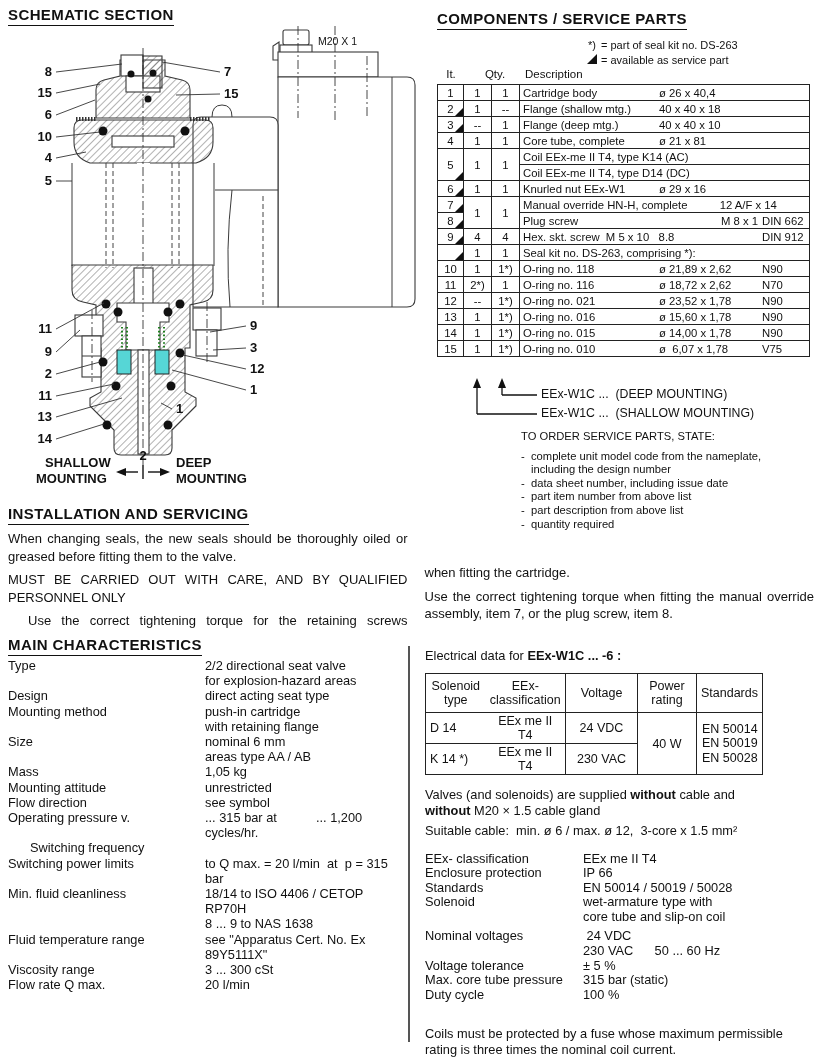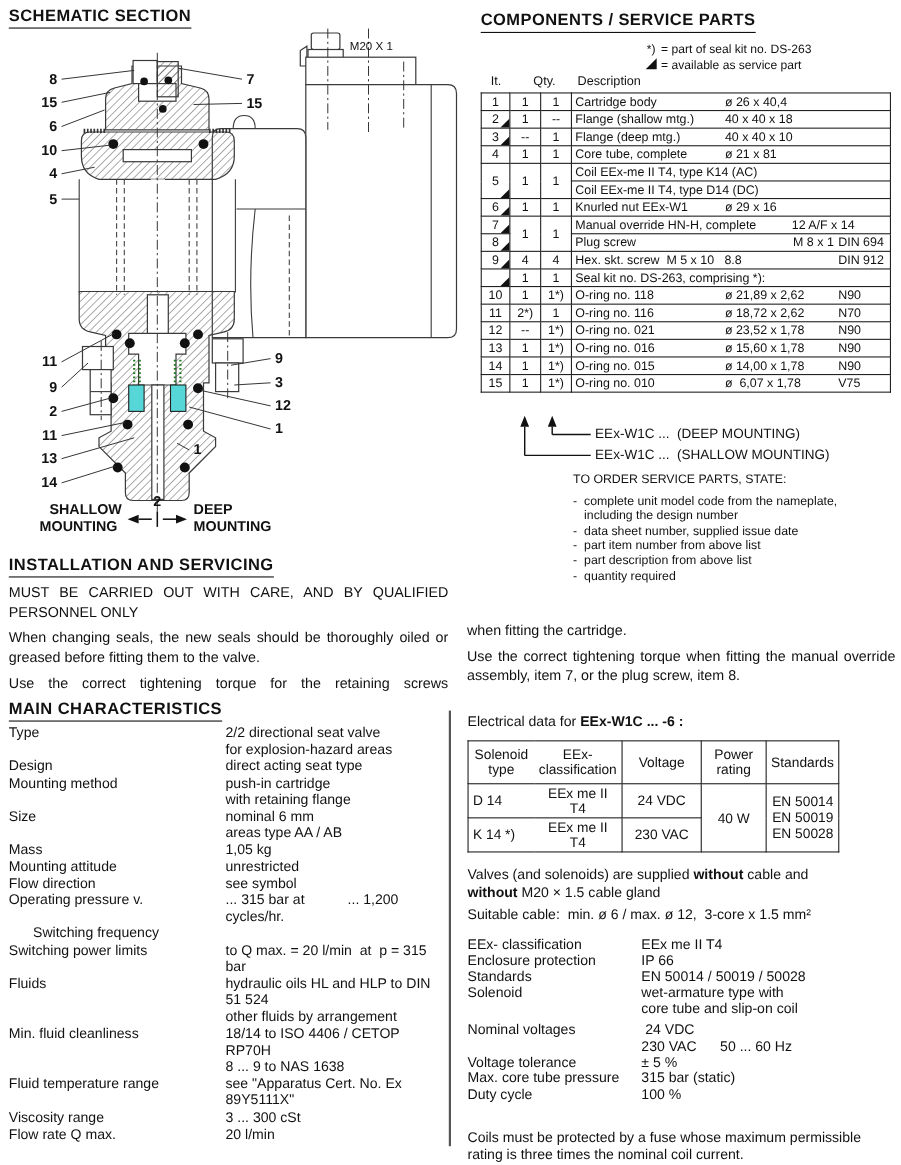--- a/index.html
+++ b/index.html
@@ -50,21 +50,21 @@
   .order-item{display:flex;}
   .order-dash{width:10px;flex:0 0 10px;}
   .order-text{white-space:pre-line;}
 
   
   .install-title{left:8px;top:505px;}
   .install-cols{left:8px;top:530px;width:806px;display:flex;}
   .icol{width:400px;font-size:13px;line-height:17.6px;}
   .icol.right{width:390px;margin-left:17px;margin-top:34px;}
   .icol p{margin:0 0 6px 0;text-align:justify;}
-  .icol p.stretch{text-align:justify;text-align-last:justify;}
+  .icol p.stretch{text-align:justify;text-align-last:justify;margin-left:20px;}
 
   
   .mc-title{left:8px;top:636px;}
   .mc-rows{left:8px;top:658px;width:398px;}
   .divider{left:408px;top:646px;width:1.5px;height:396px;background:#555;}
   .spec-row{display:flex;font-size:12.8px;line-height:15.2px;}
   .spec-row.gap{margin-top:5px;}
   .mc-rows .spec-label{flex:0 0 197px;}
   .spec-label.ind{padding-left:22px;}
   .spec-value{flex:1;}
@@ -348,21 +348,21 @@
               <span class="dd">&nbsp;12 A/F x 14</span>
             </div>
           </td>
         </tr>
         <tr>
           <td class="c it-cell">8<span class="cell-tri"></span></td>
           <td>
             <div class="descf">
               <span class="dn">Plug screw</span>
               <span class="dd right">M 8 x 1</span>
-              <span class="dm">DIN 694</span>
+              <span class="dm">DIN 662</span>
             </div>
           </td>
         </tr>
         <tr>
           <td class="c it-cell">9<span class="cell-tri"></span></td>
           <td class="c">4</td>
           <td class="c">4</td>
           <td>
             <div class="descf">
               <span class="dn wide">Hex. skt. screw&nbsp; M 5 x 10&nbsp;&nbsp; 8.8</span>
@@ -471,43 +471,43 @@
   <div class="order">
     <div class="order-title">TO ORDER SERVICE PARTS, STATE:</div>
     <div id="order-items">
         <div class="order-item">
           <span class="order-dash">-</span>
           <span class="order-text">complete unit model code from the nameplate,
 including the design number</span>
         </div>
         <div class="order-item">
           <span class="order-dash">-</span>
-          <span class="order-text">data sheet number, supplied issue date</span>
+          <span class="order-text">data sheet number, including issue date</span>
         </div>
         <div class="order-item">
           <span class="order-dash">-</span>
           <span class="order-text">part item number from above list</span>
         </div>
         <div class="order-item">
           <span class="order-dash">-</span>
           <span class="order-text">part description from above list</span>
         </div>
         <div class="order-item">
           <span class="order-dash">-</span>
           <span class="order-text">quantity required</span>
         </div>
       </div>
   </div>
 </div>
 
 <div class="abs sec-title install-title">INSTALLATION AND SERVICING</div>
 <div class="abs install-cols">
   <div class="icol left" id="install-left">
+      <p>When changing seals, the new seals should be thoroughly oiled or greased before fitting them to the valve.</p>
       <p>MUST BE CARRIED OUT WITH CARE, AND BY QUALIFIED PERSONNEL ONLY</p>
-      <p>When changing seals, the new seals should be thoroughly oiled or greased before fitting them to the valve.</p>
       <p class="stretch">Use the correct tightening torque for the retaining screws</p>
     </div>
   <div class="icol right" id="install-right">
       <p>when fitting the cartridge.</p>
       <p>Use the correct tightening torque when fitting the manual override assembly, item 7, or the plug screw, item 8.</p>
     </div>
 </div>
 
 <div class="abs sec-title mc-title">MAIN CHARACTERISTICS</div>
 <div class="abs mc-rows" id="mc-rows">
@@ -562,27 +562,20 @@
         <div>... 315 bar at&nbsp;&nbsp;&nbsp;&nbsp;&nbsp;&nbsp;&nbsp;&nbsp;&nbsp;&nbsp;&nbsp;... 1,200 cycles/hr.</div>
       </div>
     </div>
     <div class="spec-row">
       <div class="spec-label ind">Switching frequency</div>
     </div>
     <div class="spec-row">
       <div class="spec-label">Switching power limits</div>
       <div class="spec-value">
         <div>to Q max. = 20 l/min&nbsp; at&nbsp; p = 315 bar</div>
-      </div>
-    </div>
-    <div class="spec-row">
-      <div class="spec-label">Fluids</div>
-      <div class="spec-value">
-        <div>hydraulic oils HL and HLP to DIN 51 524</div>
-        <div>other fluids by arrangement</div>
       </div>
     </div>
     <div class="spec-row">
       <div class="spec-label">Min. fluid cleanliness</div>
       <div class="spec-value">
         <div>18/14 to ISO 4406 / CETOP RP70H</div>
         <div>8 ... 9 to NAS 1638</div>
       </div>
     </div>
     <div class="spec-row">

